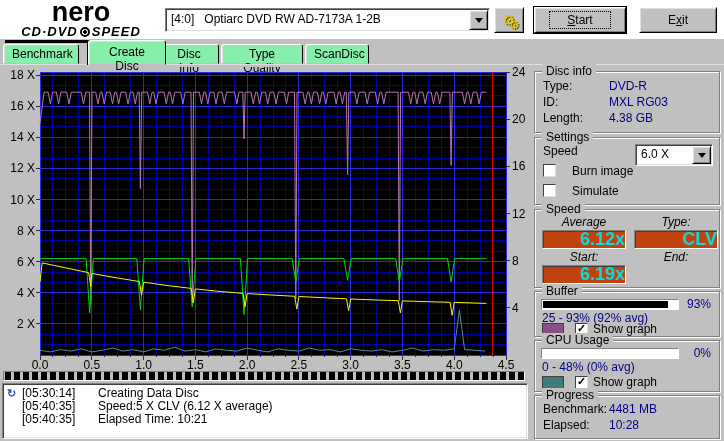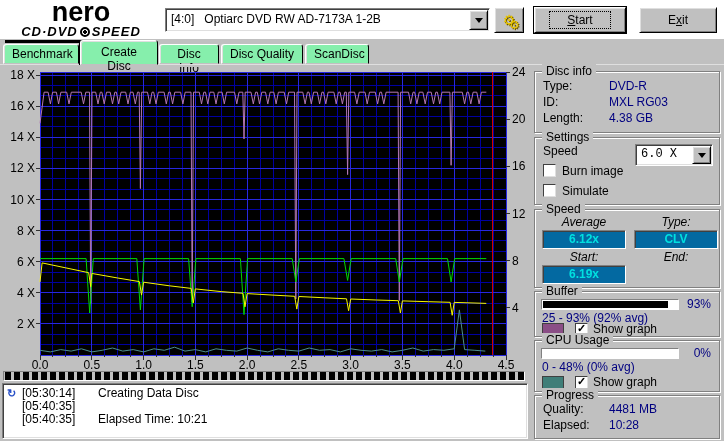--- a/index.html
+++ b/index.html
@@ -30,21 +30,21 @@
   .start-btn{left:534px;top:7px;width:92px;height:26px;outline:1px solid #000;}
   .focus-rect{display:block;margin:2px 8px;padding:1px 0;border:1px dotted #000;}
   .exit-btn{left:639px;top:7px;width:78px;height:26px;}
   .btn u, .btn span{pointer-events:none;}
   
   .tabs{position:absolute;left:0;top:40px;width:724px;height:25px;}
   .tab{position:absolute;top:4px;height:20px;padding:2px 8px 0 8px;box-sizing:border-box;
        background:#86efac;border:1px solid;border-color:#ffffff #000000 #c0c0c0 #ffffff;
        border-radius:3px 3px 0 0;box-shadow:inset 1px 0 0 #dfdfdf;text-align:center;}
   .tab.active{top:0px;height:25px;padding-top:4px;z-index:5;
-       box-shadow:inset 1px 1px 0 #dfdfdf, -1px 0 0 #000;}
+       box-shadow:inset 1px 1px 0 #dfdfdf, -1px 0 0 #000;margin-left:8px;}
   .tab-edge{position:absolute;left:0;top:64px;width:724px;height:2px;background:#c0c0c0;border-top:1px solid #dfdfdf;}
   
   #chart-svg{position:absolute;left:0;top:64px;}
   
   .segbar{position:absolute;left:3px;top:371px;width:522px;height:10px;display:flex;align-items:center;padding:1px;
           background:#c0c0c0;border:1px solid;border-color:#808080 #ffffff #ffffff #808080;box-sizing:border-box;}
   .seg{width:6px;height:8px;margin-right:3px;flex:none;}
   .seg.on{background:#000000;}
   
   .logbox{position:absolute;left:2px;top:383px;width:526px;height:56px;box-sizing:border-box;
@@ -63,32 +63,32 @@
   .g-speed{top:209px;height:79px;}
   .g-buffer{top:291px;height:46px;}
   .g-cpu{top:340px;height:52px;}
   .g-progress{top:395px;height:44px;}
   .inforow{display:flex;padding:0 8px;line-height:16px;}
   .g-discinfo .inforow:first-of-type{margin-top:6px;}
   .inforow .lbl{width:66px;flex:none;}
   .navy{color:#000080;}
   
   .set-row{display:flex;align-items:center;padding:6px 6px 0 8px;}
-  .speed-combo{position:absolute;right:6px;top:6px;width:76px;height:20px;font-family:Liberation Mono, monospace;}
+  .speed-combo{position:absolute;right:6px;top:6px;width:76px;height:20px;}
   .speed-combo .combo-text{padding-top:2px;}
-  .chk-row{display:flex;align-items:center;gap:6px;padding:5px 0 0 8px;height:15px;}
+  .chk-row{display:flex;align-items:center;gap:16px;padding:5px 0 0 8px;height:15px;}
   .checkbox{width:13px;height:13px;flex:none;background:#fff;border:1px solid;border-color:#404040 #dfdfdf #dfdfdf #404040;
             position:relative;box-sizing:border-box;}
   .checkbox.checked::after{content:"✓";position:absolute;left:1px;top:-1px;font-size:11px;font-weight:bold;color:#000;line-height:11px;}
   
   .speed-grid{display:grid;grid-template-columns:84px 84px;column-gap:8px;row-gap:1px;padding:5px 0 0 7px;}
   .lcd-label{text-align:center;line-height:14px;font-style:italic;}
-  .lcd{height:17px;background:#0369a1;border:1px solid;border-color:#808080 #ffffff #ffffff #808080;
-       box-shadow:inset 1px 1px 0 #404040;color:#00e0e0;font-weight:bold;font-size:12px;
-       text-align:center;line-height:17px;font-family:"Liberation Sans",sans-serif;}
+  .lcd{height:17px;background:#c2410c;border:1px solid;border-color:#808080 #ffffff #ffffff #808080;
+       box-shadow:inset 1px 1px 0 #404040;color:#00e0e0;font-weight:bold;font-size:18px;
+       text-align:right;line-height:17px;font-family:"Liberation Sans",sans-serif;}
   
   .meter{position:absolute;left:6px;top:7px;width:138px;height:11px;box-sizing:border-box;
          background:#fff;border:1px solid;border-color:#808080 #ffffff #ffffff #808080;padding:1px;}
   .meter-fill{height:100%;background:#000;}
   .pct{position:absolute;right:8px;top:5px;}
   .range-txt{position:absolute;left:7px;top:19px;}
   .swatch{position:absolute;left:7px;width:20px;height:12px;border:1px solid #404040;}
   .sg-chk{position:absolute;left:40px;}
   .sg-lbl{position:absolute;left:58px;}
 </style>
@@ -118,21 +118,21 @@
   </button>
   <button class="btn raised exit-btn">
     <span><span>E</span><u>x</u><span>it</span></span>
   </button>
 </div>
 
 <div class="tabs">
   <div class="tab" style="left:3px;width:76px;"><span>Benchmark</span></div>
   <div class="tab active" style="left:80px;width:78px;"><span>Create Disc</span></div>
   <div class="tab" style="left:159px;width:60px;"><span>Disc Info</span></div>
-  <div class="tab" style="left:221px;width:82px;"><span>Disc Quality</span></div>
+  <div class="tab" style="left:221px;width:82px;"><span>Type Quality</span></div>
   <div class="tab" style="left:305px;width:64px;"><span>ScanDisc</span></div>
 </div>
 <div class="tab-edge"></div>
 
 <svg id="chart-svg" width="530" height="308" viewBox="0 0 530 308">
     <rect x="40" y="8" width="466" height="283" fill="#000000"></rect>
     <line x1="52.94444444444444" y1="8" x2="52.94444444444444" y2="291" stroke="#0000a0" stroke-width="1" shape-rendering="crispEdges"></line>
     <line x1="65.88888888888889" y1="8" x2="65.88888888888889" y2="291" stroke="#0000a0" stroke-width="1" shape-rendering="crispEdges"></line>
     <line x1="78.83333333333333" y1="8" x2="78.83333333333333" y2="291" stroke="#0000a0" stroke-width="1" shape-rendering="crispEdges"></line>
     <line x1="104.72222222222223" y1="8" x2="104.72222222222223" y2="291" stroke="#0000a0" stroke-width="1" shape-rendering="crispEdges"></line>
@@ -343,20 +343,21 @@
 
 <div class="logbox">
   <div class="logline">
     <span class="log-icon">↻</span>
     <span class="log-time">[05:30:14]</span>
     <span class="log-text">Creating Data Disc</span>
   </div>
   <div class="logline">
     <span class="log-icon"></span>
     <span class="log-time">[05:40:35]</span>
+    <span class="log-text">Speed:5 X CLV (6.12 X average)</span>
   </div>
   <div class="logline">
     <span class="log-icon"></span>
     <span class="log-time">[05:40:35]</span>
     <span class="log-text">Elapsed Time: 10:21</span>
   </div>
 </div>
 
 <div class="group g-discinfo">
   <span class="legend">Disc info</span>
@@ -428,20 +429,20 @@
   <span class="pct navy">0%</span>
   <span class="range-txt navy">0 - 48% (0% avg)</span>
   <span class="swatch" style="top: 35px; background: rgb(63, 126, 120);"></span>
   <span class="checkbox sg-chk checked" style="top:35px;"></span>
   <span class="sg-lbl" style="top:34px;">Show graph</span>
 </div>
 
 <div class="group g-progress">
   <span class="legend">Progress</span>
   <div class="inforow" style="margin-top:5px;">
-    <span class="lbl">Quality:</span>
+    <span class="lbl">Benchmark:</span>
     <span class="navy">4481 MB</span>
   </div>
   <div class="inforow">
     <span class="lbl">Elapsed:</span>
     <span class="navy">10:28</span>
   </div>
 </div>
 
 </body></html>

